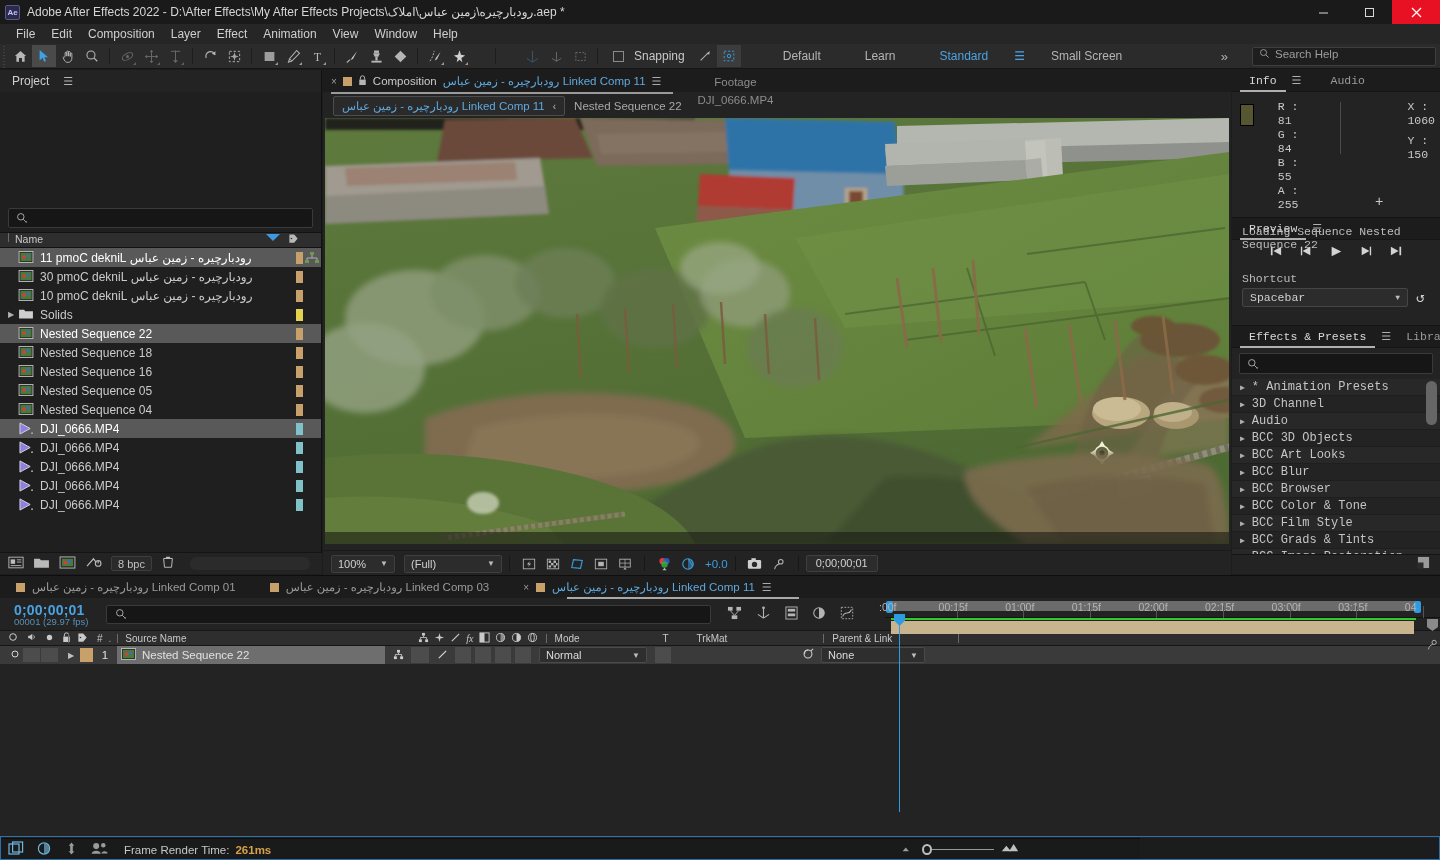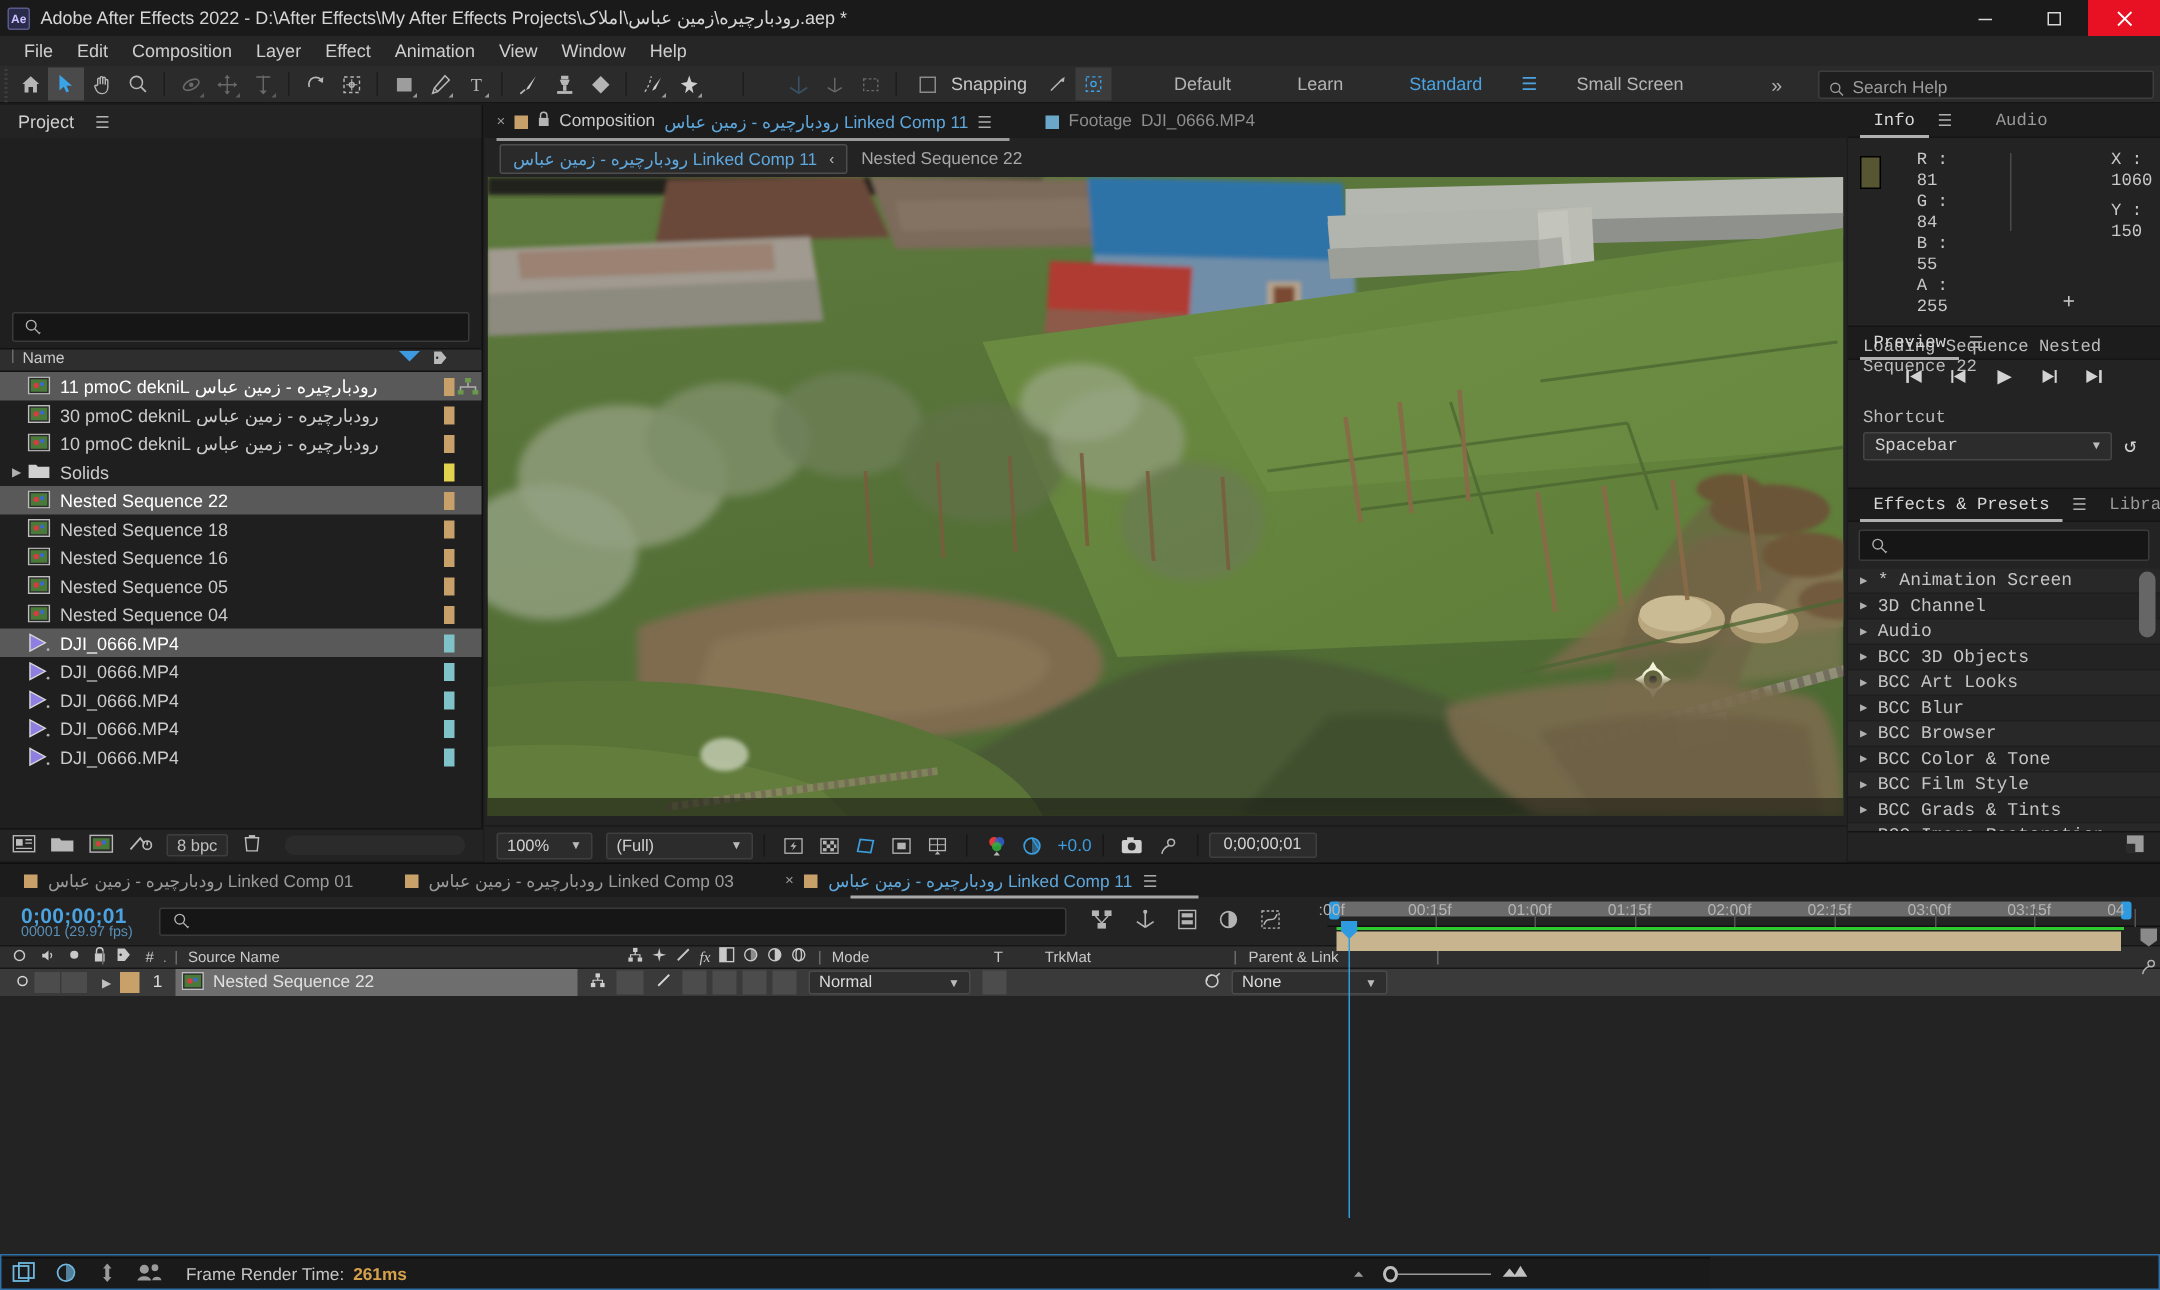--- a/index.html
+++ b/index.html
@@ -46,22 +46,22 @@
   .tool .corner { position:absolute; right:3px; bottom:2px; width:0;height:0;
     border-left:3px solid transparent; border-bottom:3px solid #9a9a9a; }
   .tsep { width:1px; height:16px; background:#1d1d1d; margin:0 5px; }
   .snap-box { display:flex; align-items:center; gap:10px; margin-left:10px; }
   .snap-chk { width:11px;height:11px; border:1px solid #8a8a8a; background:#2b2b2b;}
   .ws-area { display:flex; align-items:center; gap:0px; margin-left:20px; }
   .ws-item { padding:0 22px; font-size:12px; color:#b4b4b4; height:25px; line-height:25px;}
   .ws-item.sel { color:#4aa3e0; }
   .ws-ham { color:#4aa3e0; font-size:12px; padding:0 4px;}
   .chev2 { margin-left:auto; color:#b0b0b0; font-size:13px; padding:0 8px;}
-  .helpsearch { width:224px; height:19px; background:#1e1e1e; border:1px solid #3d3d3d;
-    border-radius:2px; display:flex; align-items:flex-end; gap:5px; padding:0 6px;
+  .helpsearch { width:184px; height:19px; background:#1e1e1e; border:1px solid #3d3d3d;
+    border-radius:2px; display:flex; align-items:flex-start; gap:5px; padding:0 6px;
     margin-right:4px; color:#9d9d9d; font-size:11.5px;margin-left:16px;}
 
   
   .panel { position:absolute; background:#232323; }
   .panel-tabbar { height:22px; background:#1c1c1c; display:flex; align-items:center;
     padding-left:8px; gap:0; border-bottom:1px solid #151515;}
   .ptab { font-size:11.5px; color:#9a9a9a; padding:0 9px; height:22px; line-height:22px; white-space:nowrap;}
   .ptab.active { color:#d8d8d8; border-bottom:2px solid #b0b0b0; }
   .ptab-ham { color:#b0b0b0; font-size:11px; padding:0 6px; }
 
@@ -100,21 +100,21 @@
   .v-tabbar { height:22px; background:#1c1c1c; display:flex; align-items:center; padding-left:8px;}
   .v-tab { display:flex; align-items:center; gap:6px; height:22px; font-size:11.5px;
     white-space:nowrap; padding-right:10px;}
   .v-tab .x { color:#9a9a9a; font-size:10px; }
   .v-tab .sq { width:9px;height:9px;background:#c8a06a;}
   .v-tab .sq.blue { background:#6aa7c8; }
   .v-tab .lock { color:#b5b5b5; font-size:10px;}
   .v-tab.active { color:#c9c9c9; }
   .v-tab.active .nm { color:#5fa8dd; }
   .v-tab .ham { color:#aaa; font-size:11px; }
-  .v-tab.inactive { color:#8d8d8d; margin-left:26px; }
+  .v-tab.inactive { color:#8d8d8d; margin-left:26px;flex-direction:column; }
   .v-underline { height:2px; background:#9a9a9a; width:342px; margin-left:8px; }
   .v-breadcrumb { height:24px; display:flex; align-items:center; padding-left:10px; gap:9px;
     background:#232323; font-size:11.5px;}
   .bc-chip { border:1px solid #4d4d4d; background:#2a2a2a; border-radius:2px;
     padding:2px 8px; display:flex; align-items:center; gap:8px; color:#5fa8dd;}
   .bc-chip .ar { color:#b9b9b9; font-size:10px;}
   .bc-plain { color:#a8a8a8; }
   .canvas-wrap { position:relative; width:908px; height:432px; background:#232323; }
   #stage { position:absolute; left:2px; top:0px; width:904px; height:426px; overflow:hidden;
     background:#141310;}
@@ -1075,21 +1075,21 @@
             <circle cx="6.4" cy="6.4" r="4.3" fill="none" stroke="#b4b4b4" stroke-width="1.2"></circle>
             <line x1="9.7" y1="9.7" x2="13" y2="13" stroke="#b4b4b4" stroke-width="1.2"></line>
             <path d="M12 12.6 l3 0 -1.5 2z" fill="#b4b4b4"></path>
           </svg>
         <span></span>
       </div>
       <div class="fx-list">
         <div id="fx-rows">
             <div class="fx-row">
               <span class="arw">▶</span>
-              <span>* Animation Screen</span>
+              <span>* Animation Presets</span>
             </div>
             <div class="fx-row">
               <span class="arw">▶</span>
               <span>3D Channel</span>
             </div>
             <div class="fx-row">
               <span class="arw">▶</span>
               <span>Audio</span>
             </div>
             <div class="fx-row">

